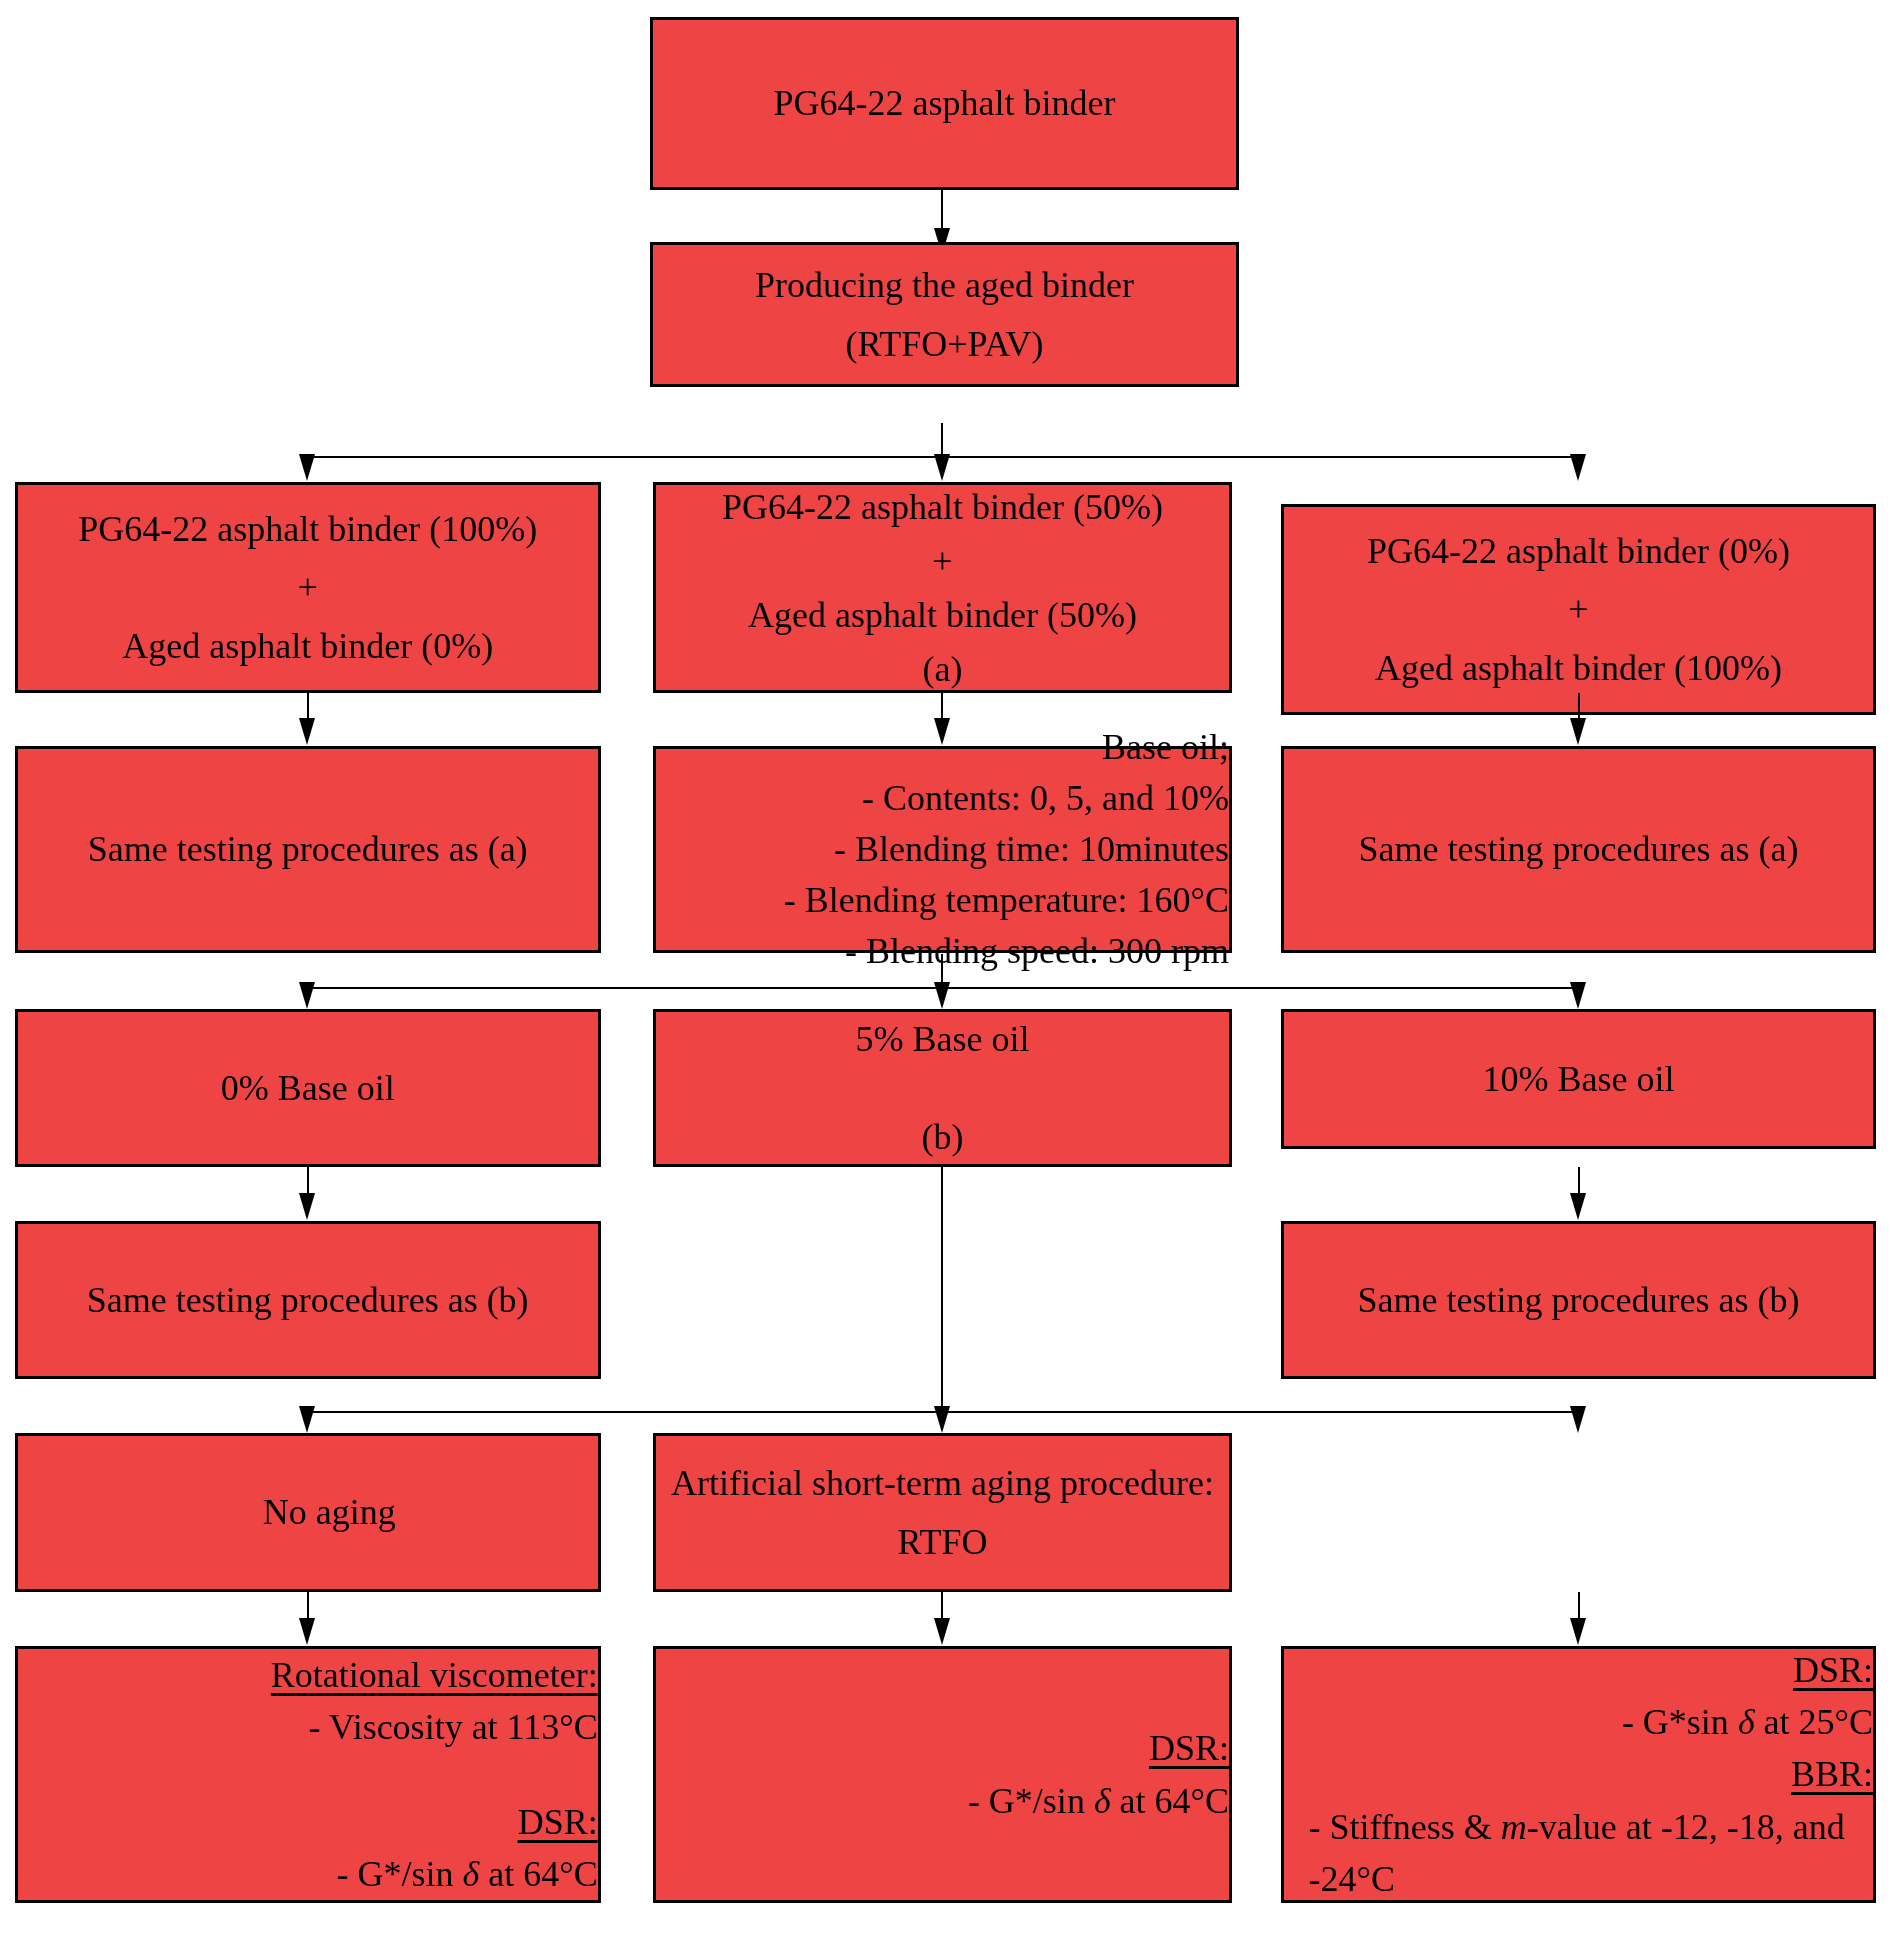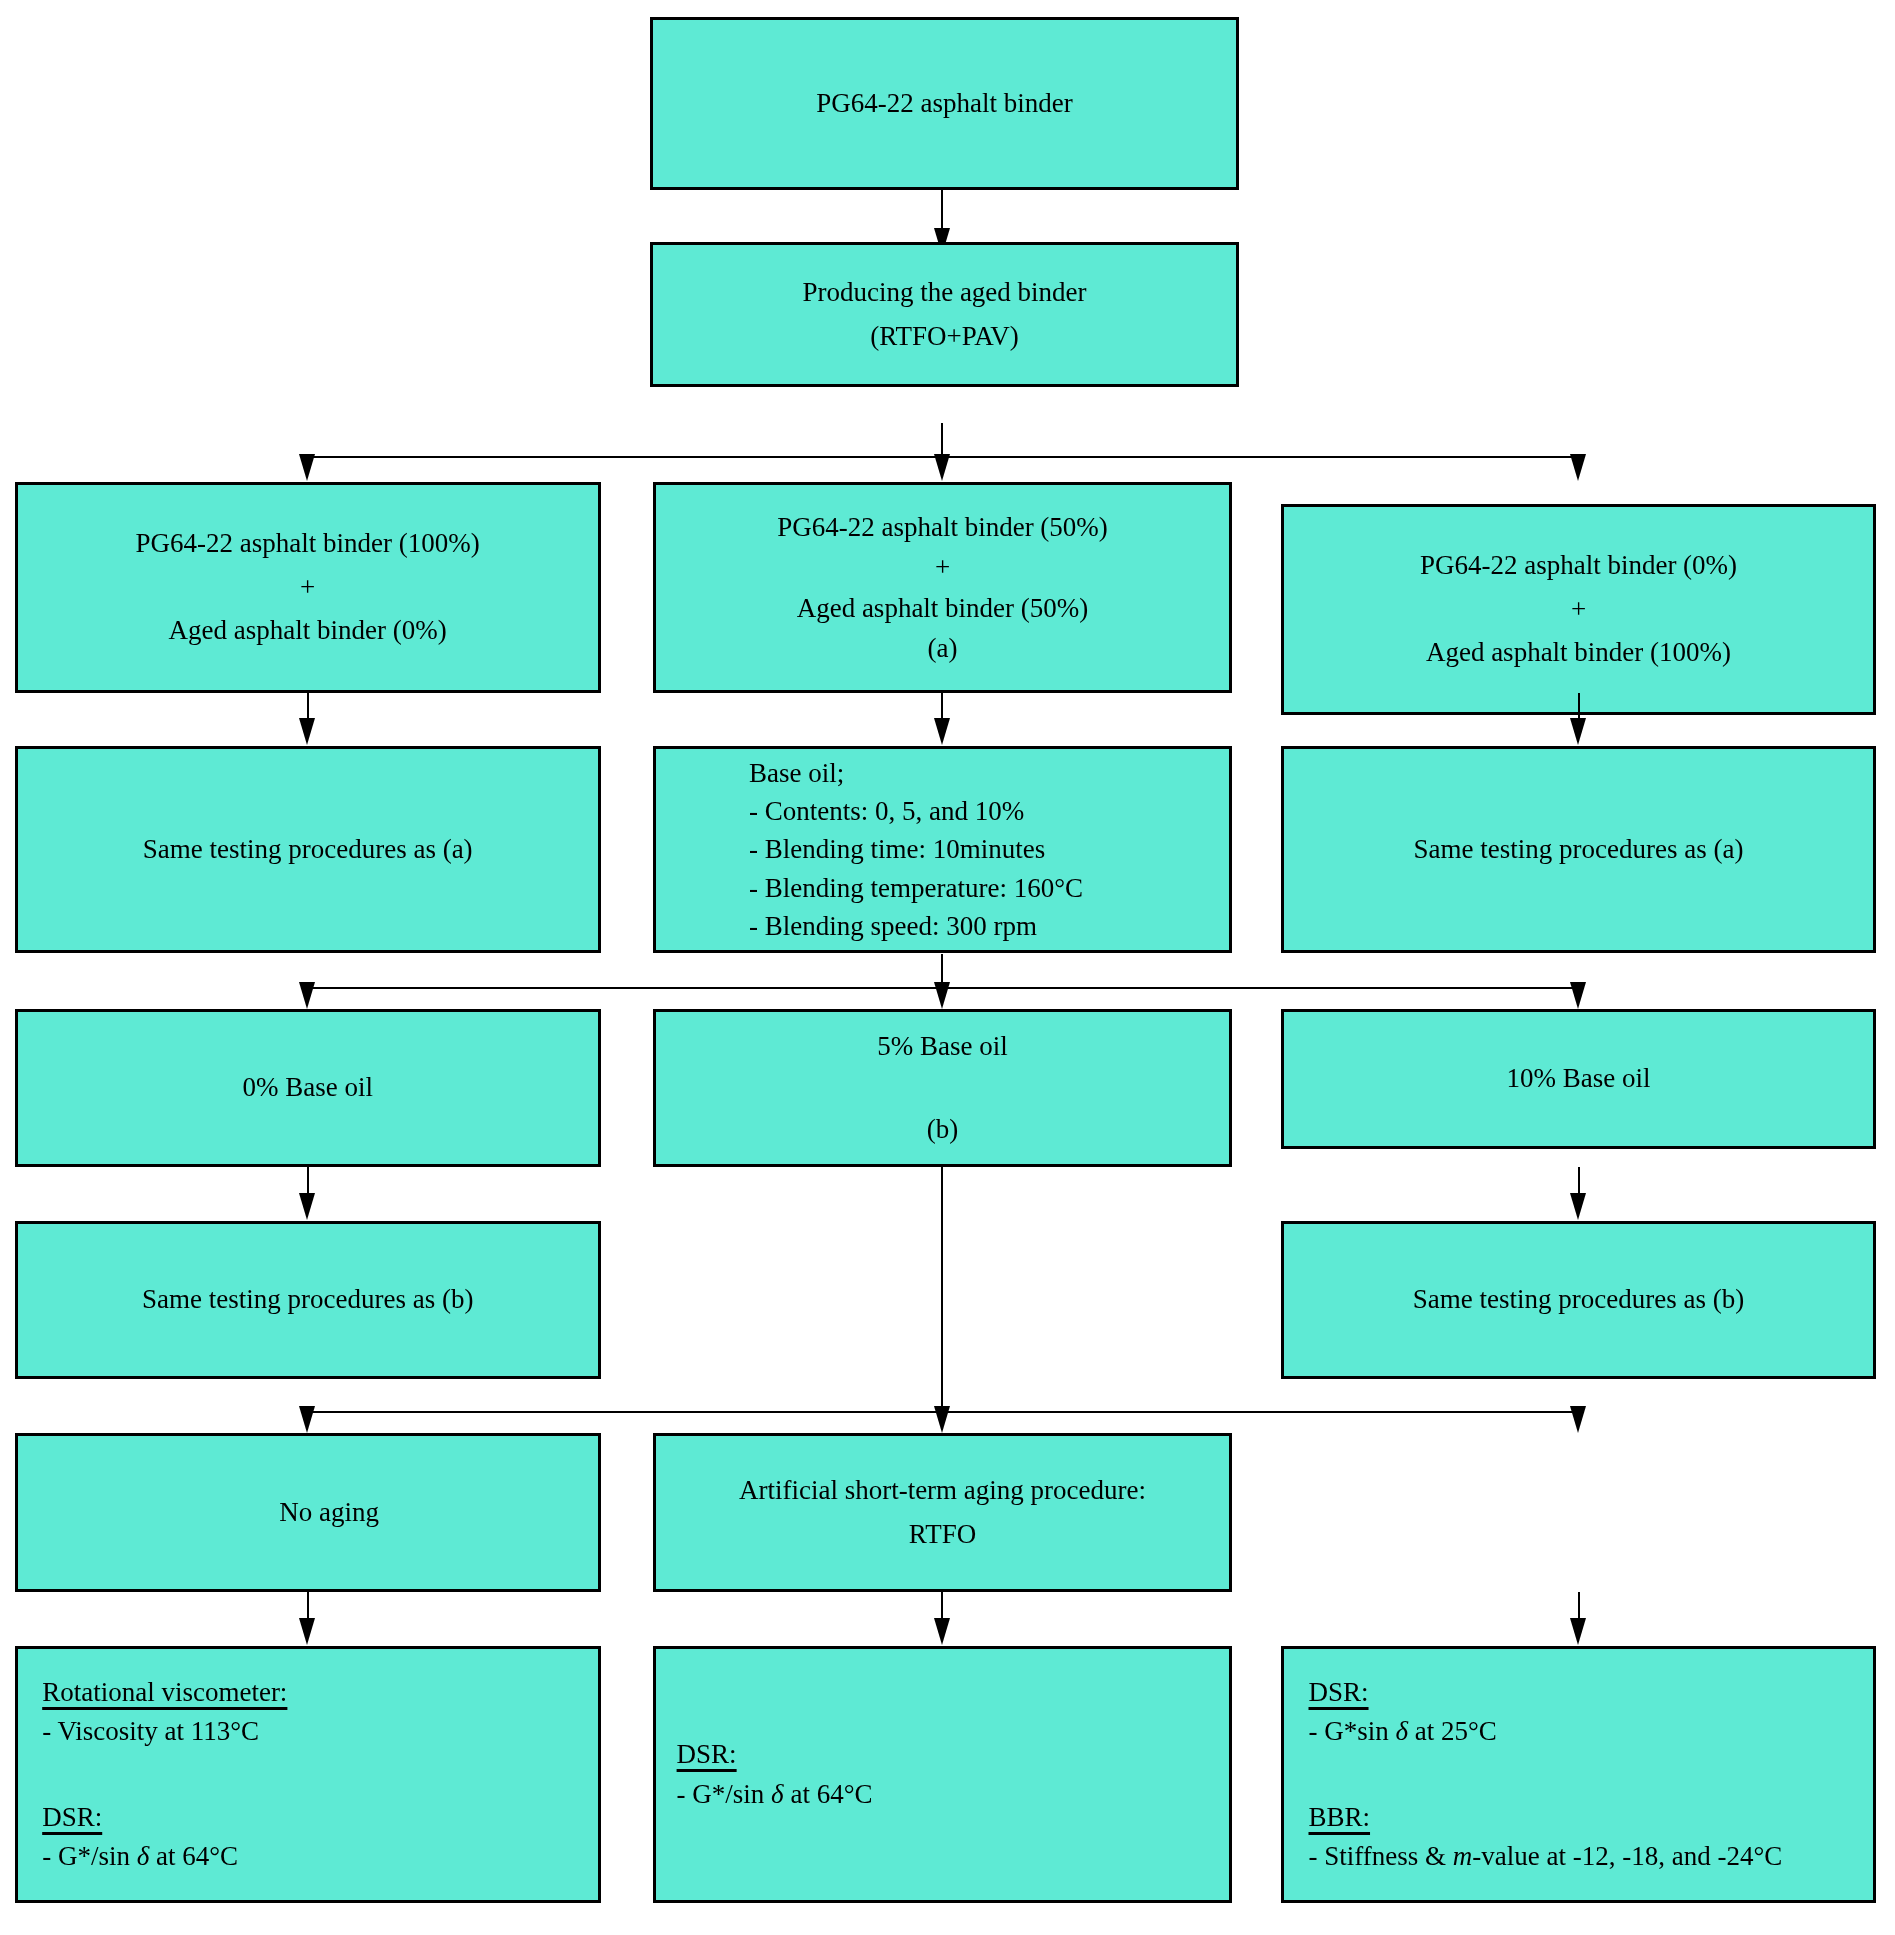--- a/index.html
+++ b/index.html
@@ -12,31 +12,31 @@
     width: 1896px;
     height: 1936px;
     background: #ffffff;
     font-family: "Liberation Serif", serif;
     color: #000000;
   }
   .box {
     position: absolute;
     box-sizing: border-box;
     border: 3.4px solid #000000;
-    background: #5eead4;
+    background: #ef4444;
     display: flex;
     flex-direction: column;
     align-items: center;
     justify-content: center;
     text-align: center;
-    font-size: 27px;
+    font-size: 36px;
     line-height: 1.62;
   }
   .box.left-align {
-    align-items: flex-start;
+    align-items: flex-end;
     text-align: left;
   }
   .box .line { display: block; }
   .underline {
     text-decoration: underline;
     text-decoration-thickness: 2.9px;
     text-underline-offset: 5.9px;
   }
   .it { font-style: italic; }
   .spacer-lg { height: 47px; }

